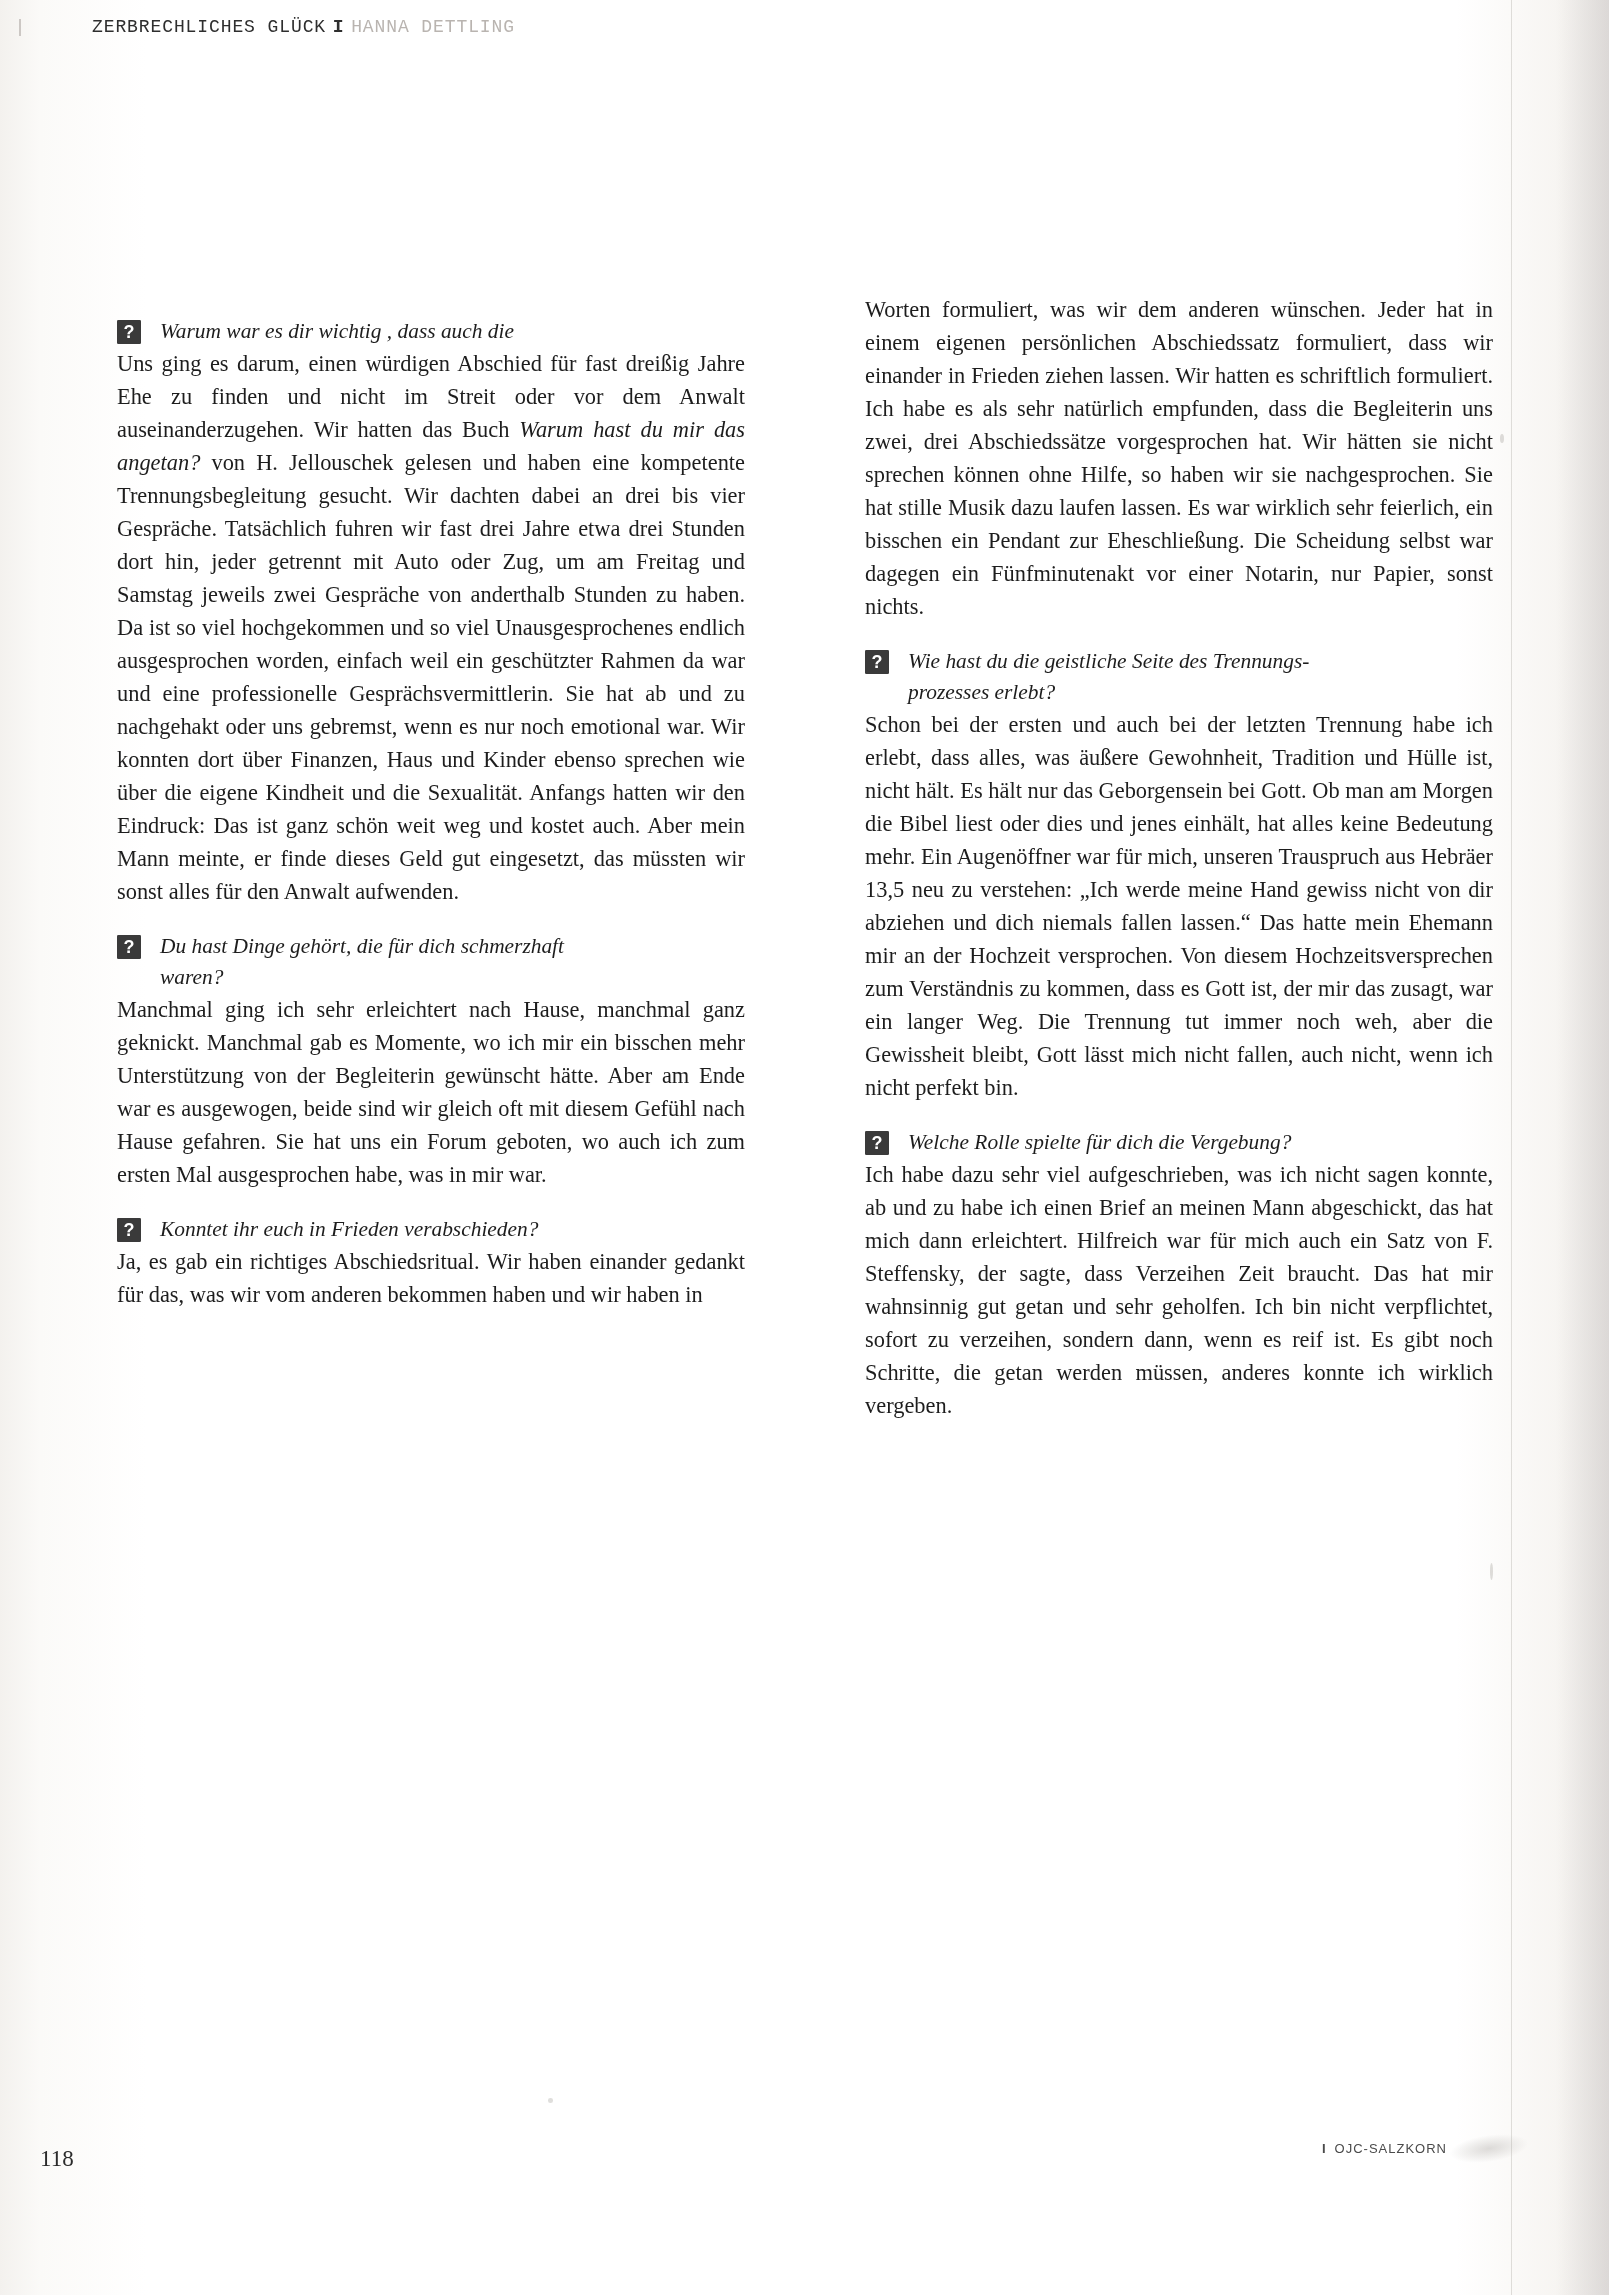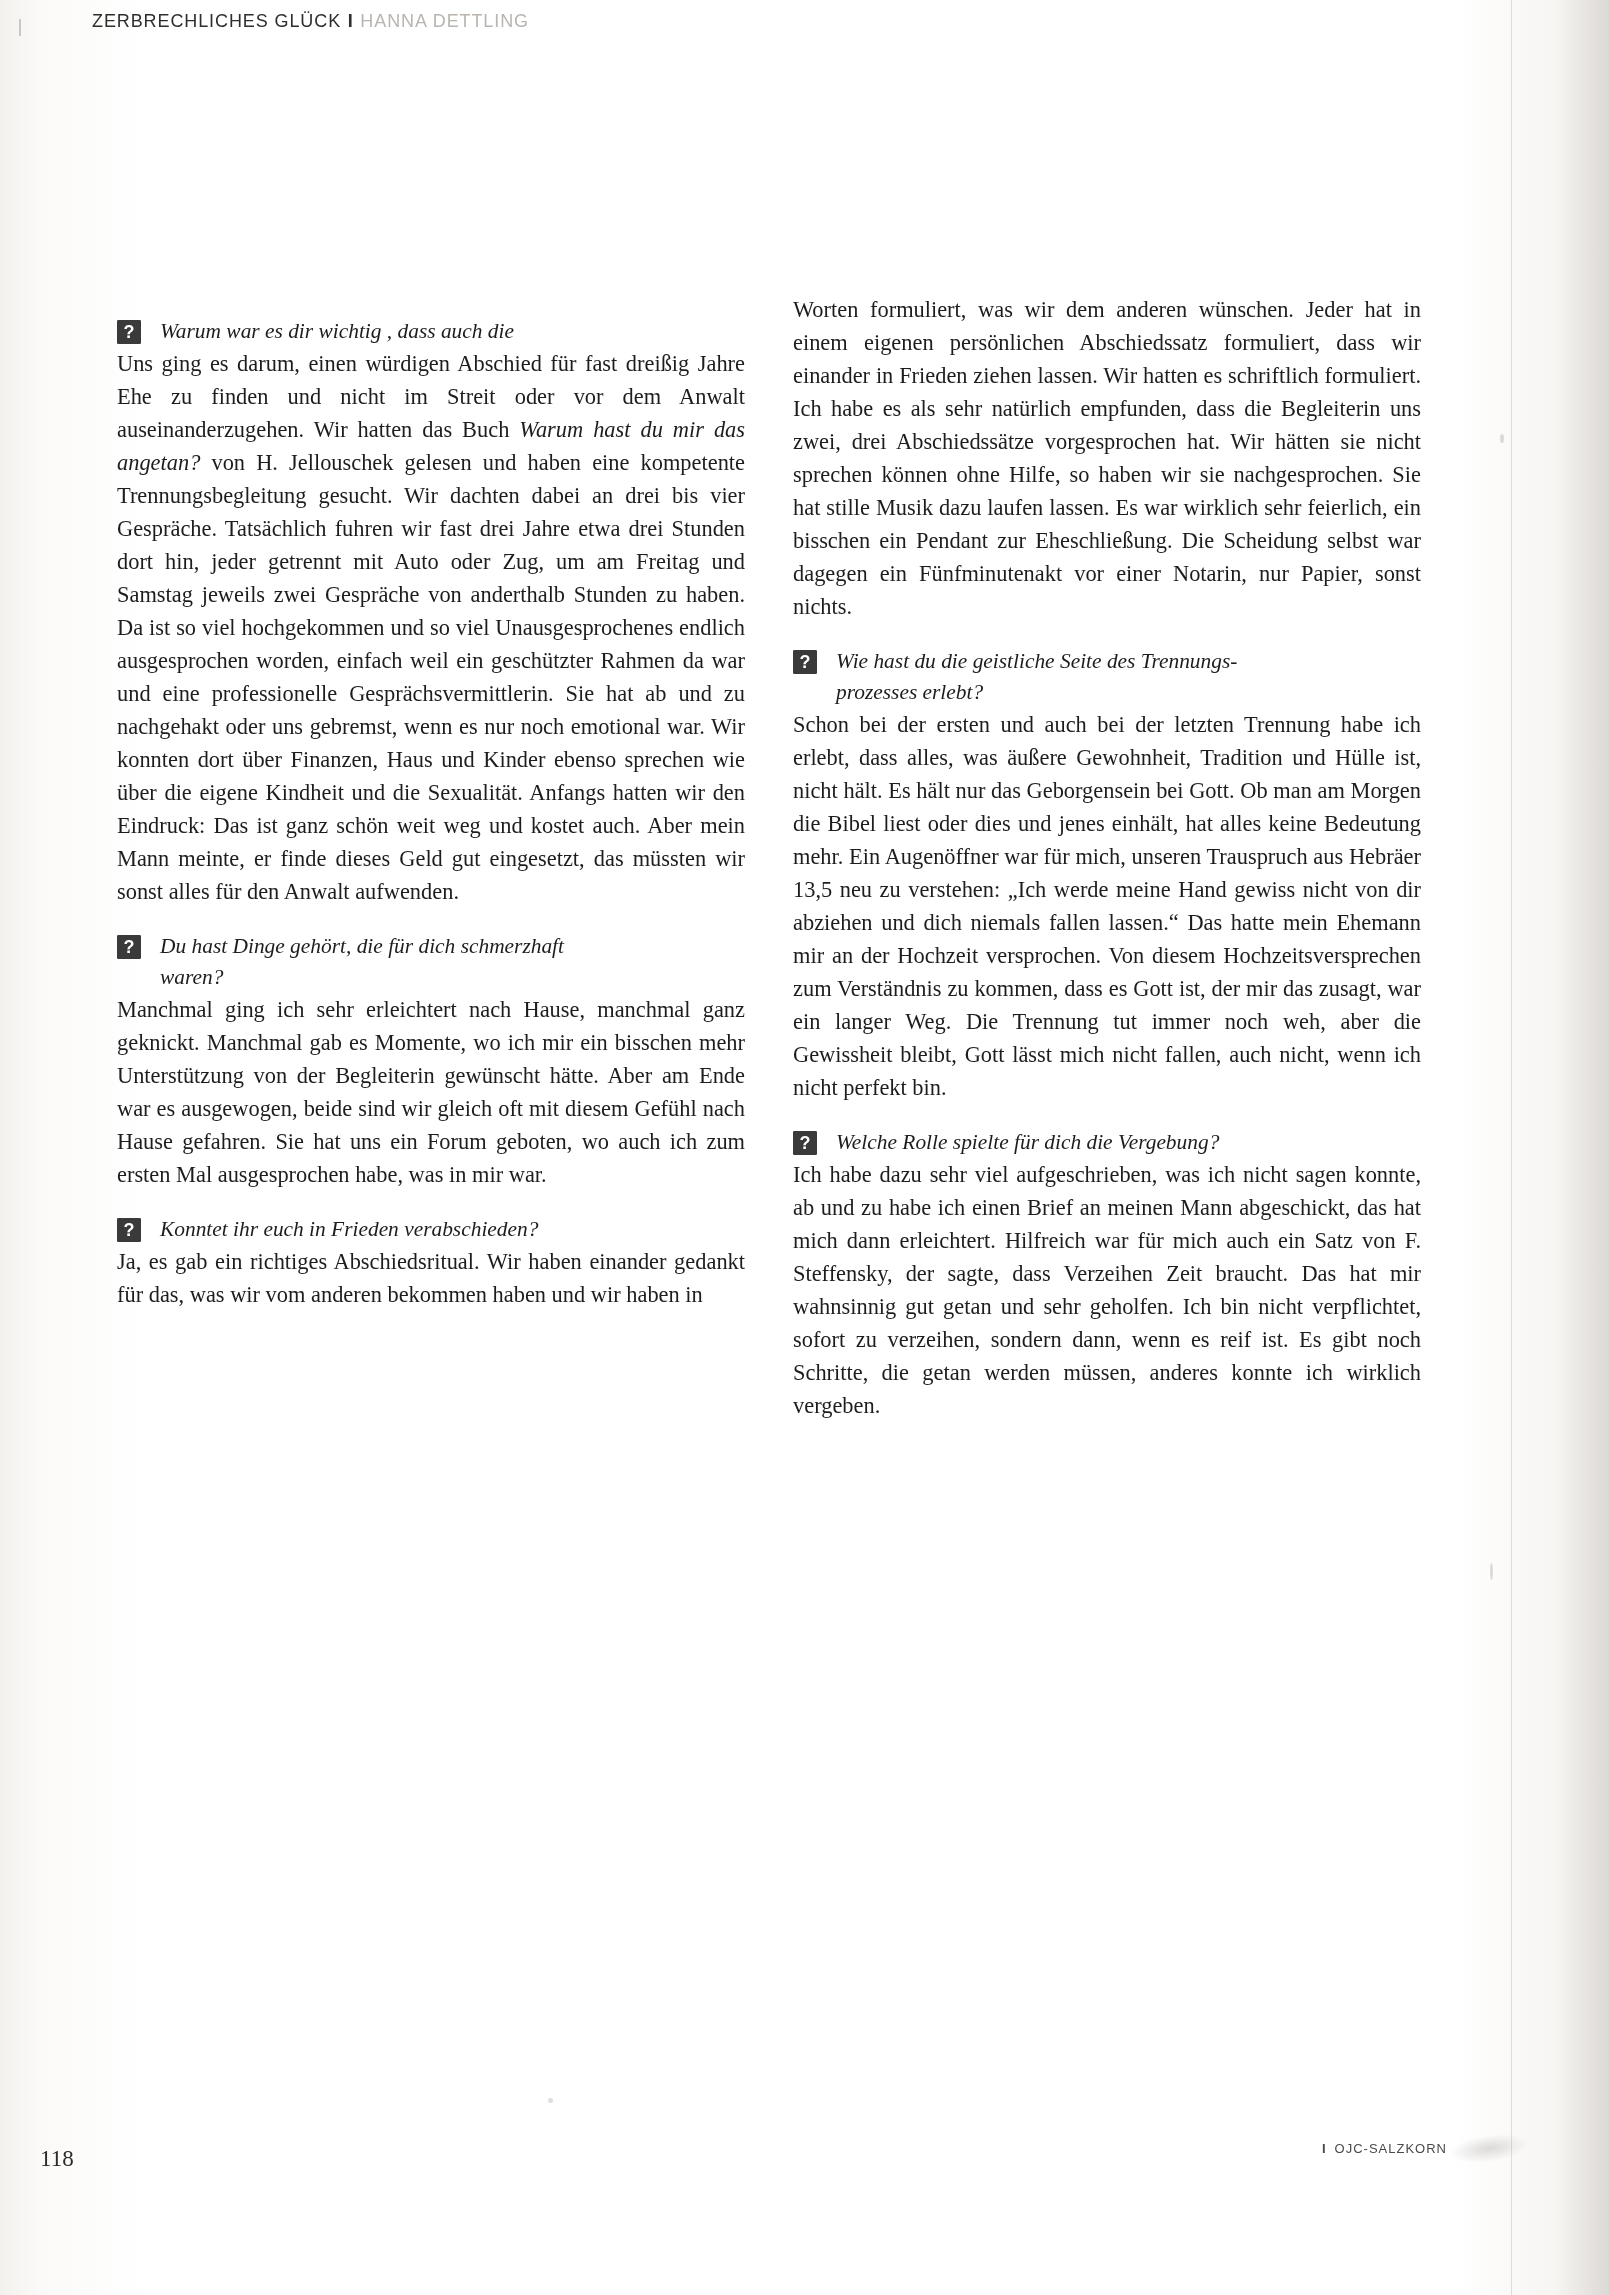--- a/index.html
+++ b/index.html
@@ -39,23 +39,23 @@
     top: 0;
     right: 97px;
     width: 1.3px;
     height: 2295px;
     background: rgba(170,165,160,0.35);
   }
 
   
   .running-head {
     position: absolute;
-    top: 11px;
+    top: 17px;
     left: 92px;
-    font-family: Liberation Sans, sans-serif;
+    font-family: Liberation Mono, monospace;
     font-size: 18px;
     letter-spacing: 0.9px;
     color: #3a3a3a;
     white-space: nowrap;
   }
   .running-head .title-part { color: #2e2e2e; }
   .running-head .sep {
     color: #2e2e2e;
     margin: 0 6.7px;
     font-weight: bold;
@@ -79,21 +79,21 @@
     position: absolute;
     top: 293px;
     left: 117px;
     width: 1376px;
     display: flex;
     gap: 0;
   }
   .col {
     width: 628px;
   }
-  .col.right { margin-left: 48px; }
+  .col.right { margin-left: 120px; }
 
   p.body {
     margin: 0 0 0 0;
     font-size: 22.4px;
     line-height: 33px;
     text-align: justify;
     text-justify: inter-word;
     hyphens: manual;
     color: #1d1d1d;
     font-family: "Liberation Serif", serif;

